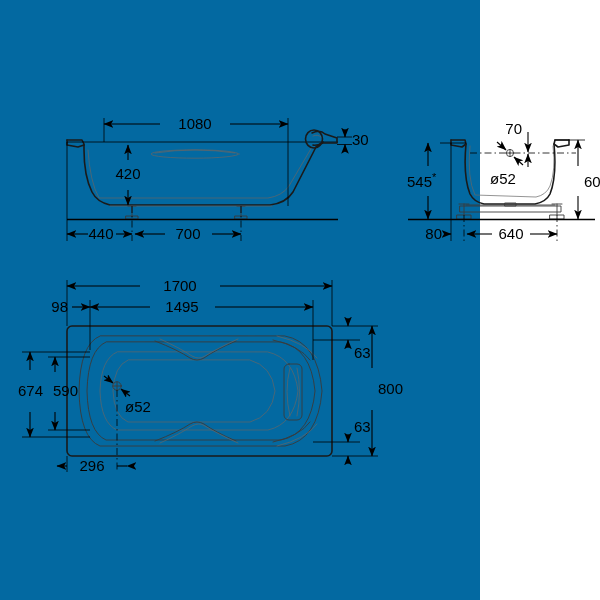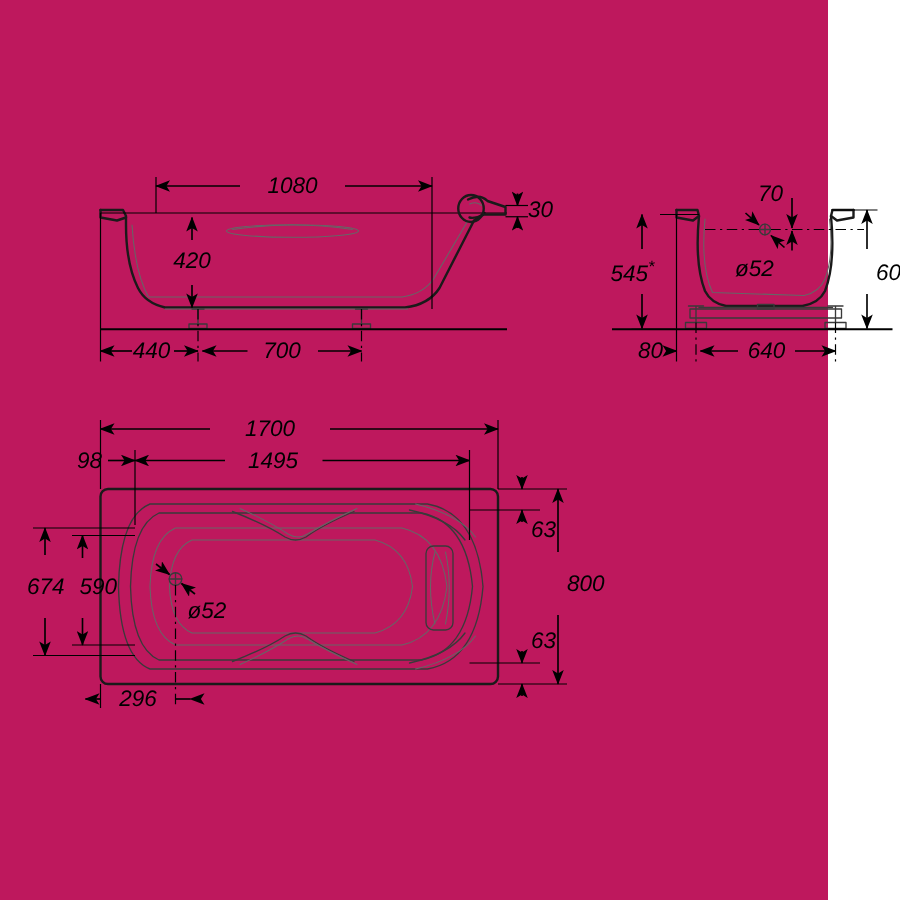--- a/index.html
+++ b/index.html
@@ -8,24 +8,23 @@
     background: #ffffff;
   }
   body {
     width: 600px;
     height: 600px;
     font-family: "Liberation Sans", sans-serif;
     overflow: hidden;
   }
   #drawing-root {
     position: relative;
-    width: 552px;
+    width: 480px;
     height: 600px;
-    background: #be185d;
-    font-style: italic;
+    background: #0369a1;
   }
   svg.sheet {
     display: block;
     width: 600px;
     height: 600px;
   }
   .dim-text {
     font-family: "Liberation Sans", sans-serif;
     font-size: 15px;
     fill: #000000;

